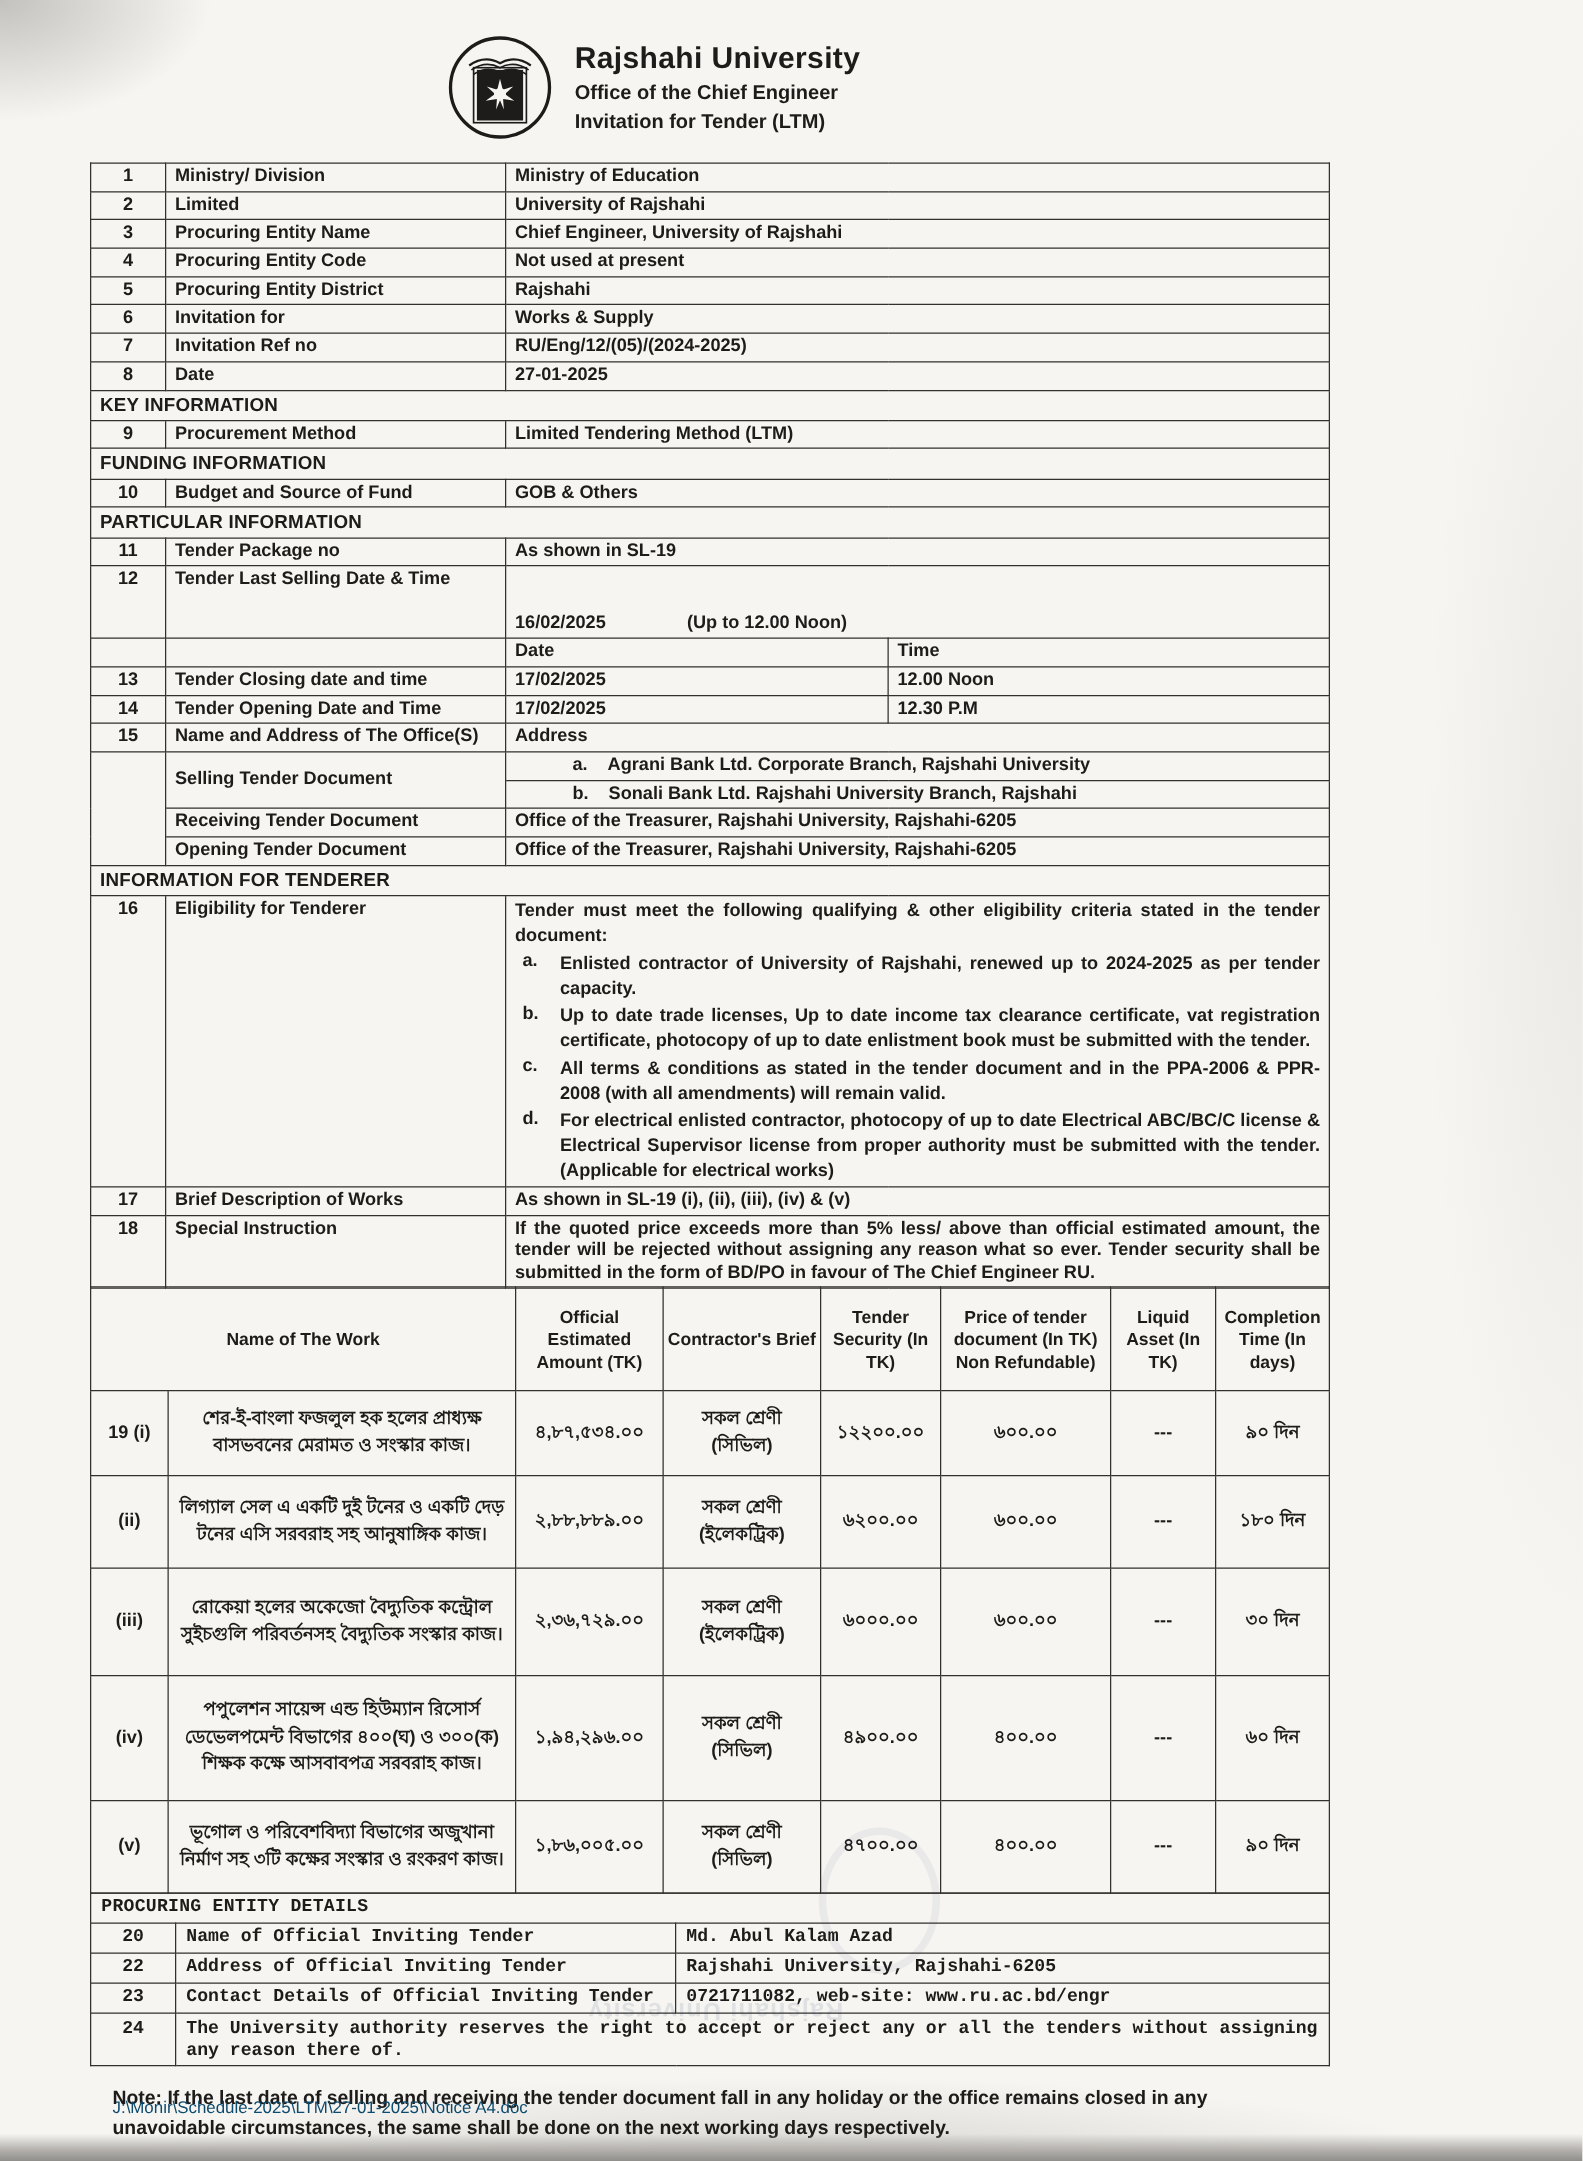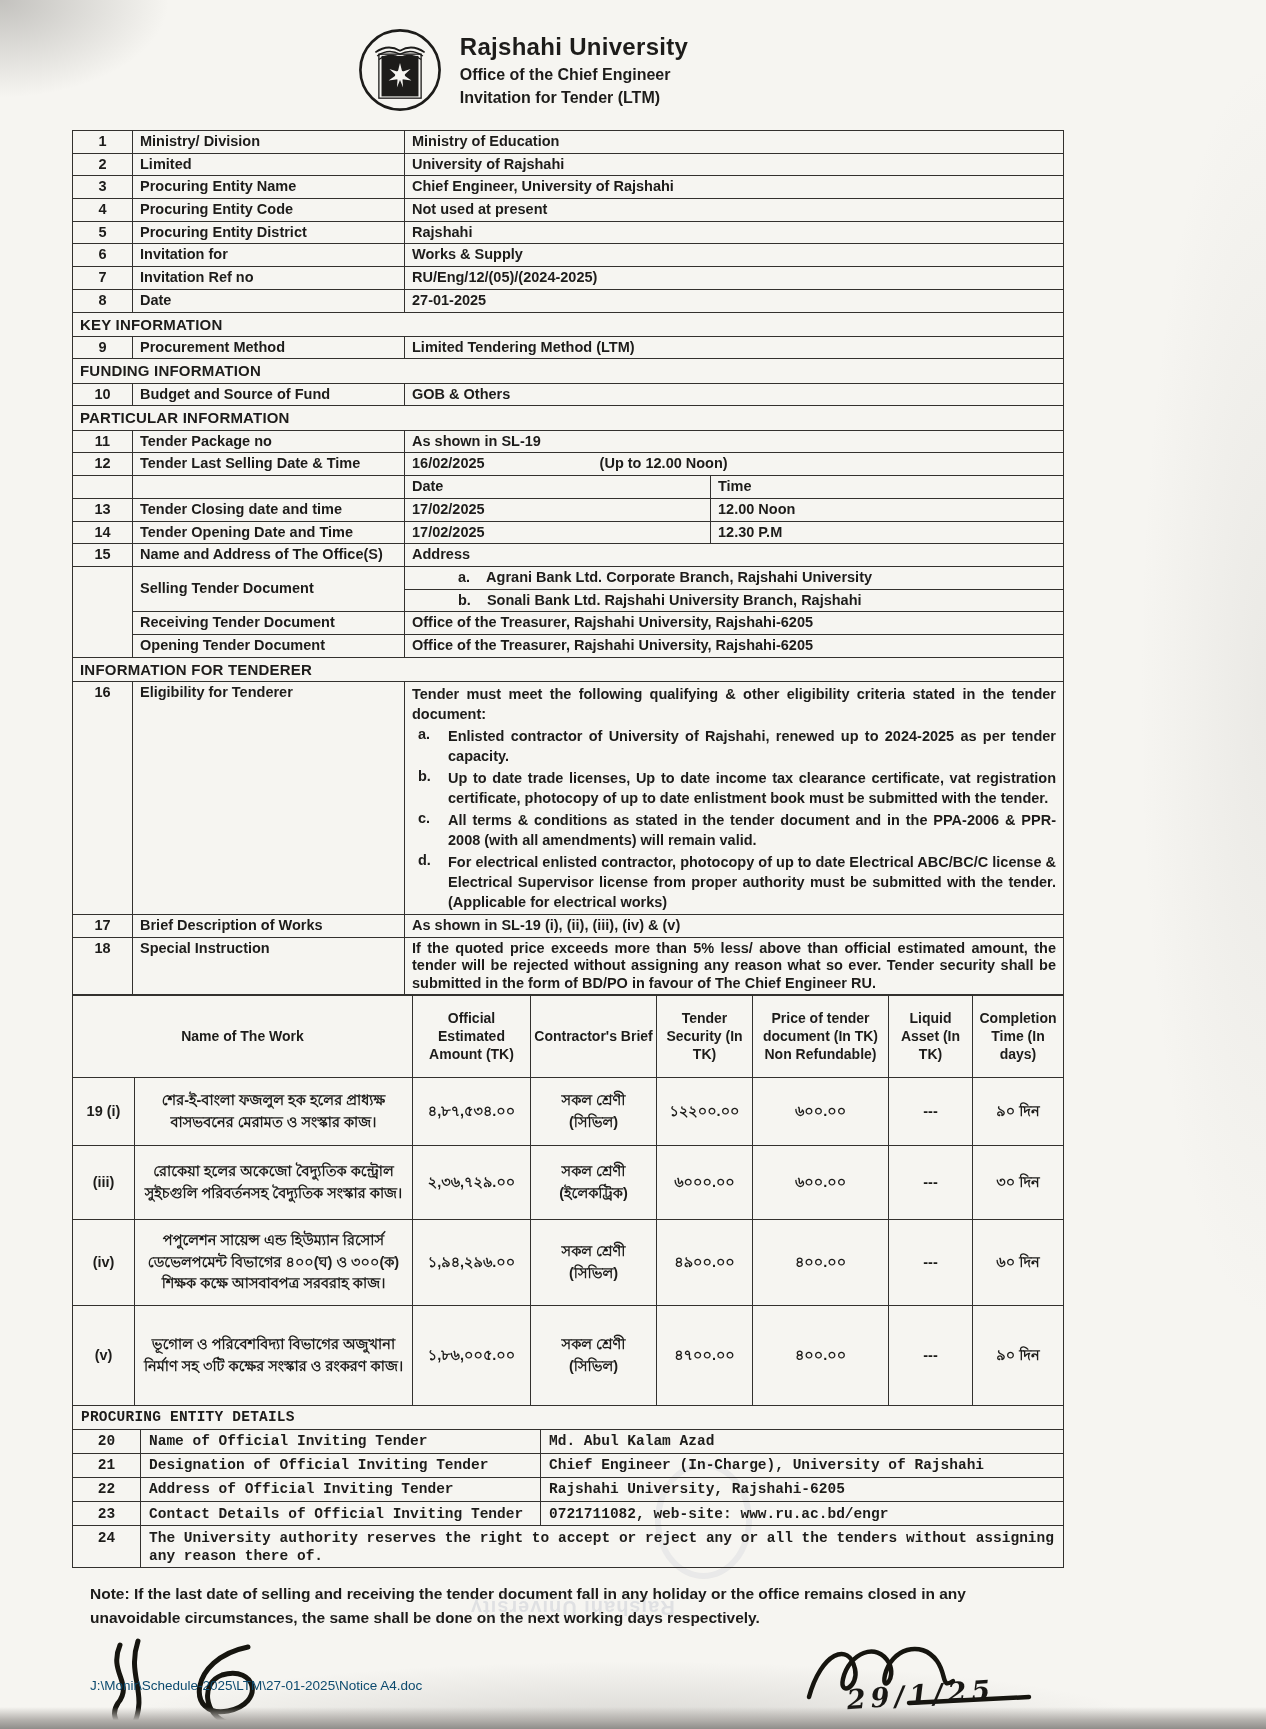--- a/index.html
+++ b/index.html
@@ -20,21 +20,21 @@
   .logo-wrap{width:88px;height:88px;flex:0 0 auto;}
   .h-title{font-size:24px;letter-spacing:.3px;}
   .h-sub{font-size:16px;margin-top:5px;}
   
   table{border-collapse:collapse;width:100%;table-layout:fixed;}
   td,th{border:1.6px solid #33312e;vertical-align:top;}
   .info-table td{font-size:14.5px;padding:2px 7px;line-height:1.22;}
   .c-no{text-align:center;}
   .c-value{text-align:justify;}
   .section-row td{font-size:15px;padding:3px 7px 2px;letter-spacing:.2px;}
-  .sell-flex{display:flex;gap:115px;}
+  .sell-flex{display:flex;gap:65px;margin-top:35px;}
   .addr-opt{display:flex;gap:16px;padding-left:46px;}
   .elig-cell{padding:3px 9px 5px 7px;}
   .elig-intro{text-align:justify;line-height:1.38;}
   .elig-item{display:flex;margin-top:2px;}
   .elig-key{width:30px;flex:0 0 auto;padding-left:6px;}
   .elig-text{flex:1;text-align:justify;line-height:1.38;}
   
   .works-table{margin-top:-1.6px;}
   .works-table th{font-size:14px;text-align:center;vertical-align:middle;padding:4px 3px;line-height:1.3;height:74px;}
   .works-table td{font-size:14.5px;text-align:center;vertical-align:middle;padding:4px 5px;line-height:1.5;}
@@ -311,20 +311,30 @@
           <td class="w-no">19 (i)</td>
           <td class="w-name">শের-ই-বাংলা ফজলুল হক হলের প্রাধ্যক্ষ বাসভবনের মেরামত ও সংস্কার কাজ।</td>
           <td class="w-amount">৪,৮৭,৫৩৪.০০</td>
           <td class="w-class">সকল শ্রেণী<br>(সিভিল)</td>
           <td class="w-sec">১২২০০.০০</td>
           <td class="w-price">৬০০.০০</td>
           <td class="w-liquid">---</td>
           <td class="w-days">৯০ দিন</td>
         </tr>
         <tr>
+          <td class="w-no">(ii)</td>
+          <td class="w-name">লিগ্যাল সেল এ একটি দুই টনের ও একটি দেড় টনের এসি সরবরাহ সহ আনুষাঙ্গিক কাজ।</td>
+          <td class="w-amount">২,৮৮,৮৮৯.০০</td>
+          <td class="w-class">সকল শ্রেণী<br>(ইলেকট্রিক)</td>
+          <td class="w-sec">৬২০০.০০</td>
+          <td class="w-price">৬০০.০০</td>
+          <td class="w-liquid">---</td>
+          <td class="w-days">১৮০ দিন</td>
+        </tr>
+        <tr>
           <td class="w-no">(iii)</td>
           <td class="w-name">রোকেয়া হলের অকেজো বৈদ্যুতিক কন্ট্রোল সুইচগুলি পরিবর্তনসহ বৈদ্যুতিক সংস্কার কাজ।</td>
           <td class="w-amount">২,৩৬,৭২৯.০০</td>
           <td class="w-class">সকল শ্রেণী<br>(ইলেকট্রিক)</td>
           <td class="w-sec">৬০০০.০০</td>
           <td class="w-price">৬০০.০০</td>
           <td class="w-liquid">---</td>
           <td class="w-days">৩০ দিন</td>
         </tr>
         <tr>
@@ -359,25 +369,20 @@
     <tbody>
       <tr class="section-row">
         <td colspan="3">PROCURING ENTITY DETAILS</td>
       </tr>
     </tbody>
     <tbody>
         <tr>
           <td class="c-no">20</td>
           <td>Name of Official Inviting Tender</td>
           <td class="c-value" colspan="1">Md. Abul Kalam Azad</td>
-        </tr>
-        <tr>
-          <td class="c-no">21</td>
-          <td>Designation of Official Inviting Tender</td>
-          <td class="c-value" colspan="1">Chief Engineer (In-Charge), University of Rajshahi</td>
         </tr>
         <tr>
           <td class="c-no">22</td>
           <td>Address of Official Inviting Tender</td>
           <td class="c-value" colspan="1">Rajshahi University, Rajshahi-6205</td>
         </tr>
         <tr>
           <td class="c-no">23</td>
           <td>Contact Details of Official Inviting Tender</td>
           <td class="c-value" colspan="1">0721711082, web-site: www.ru.ac.bd/engr</td>

